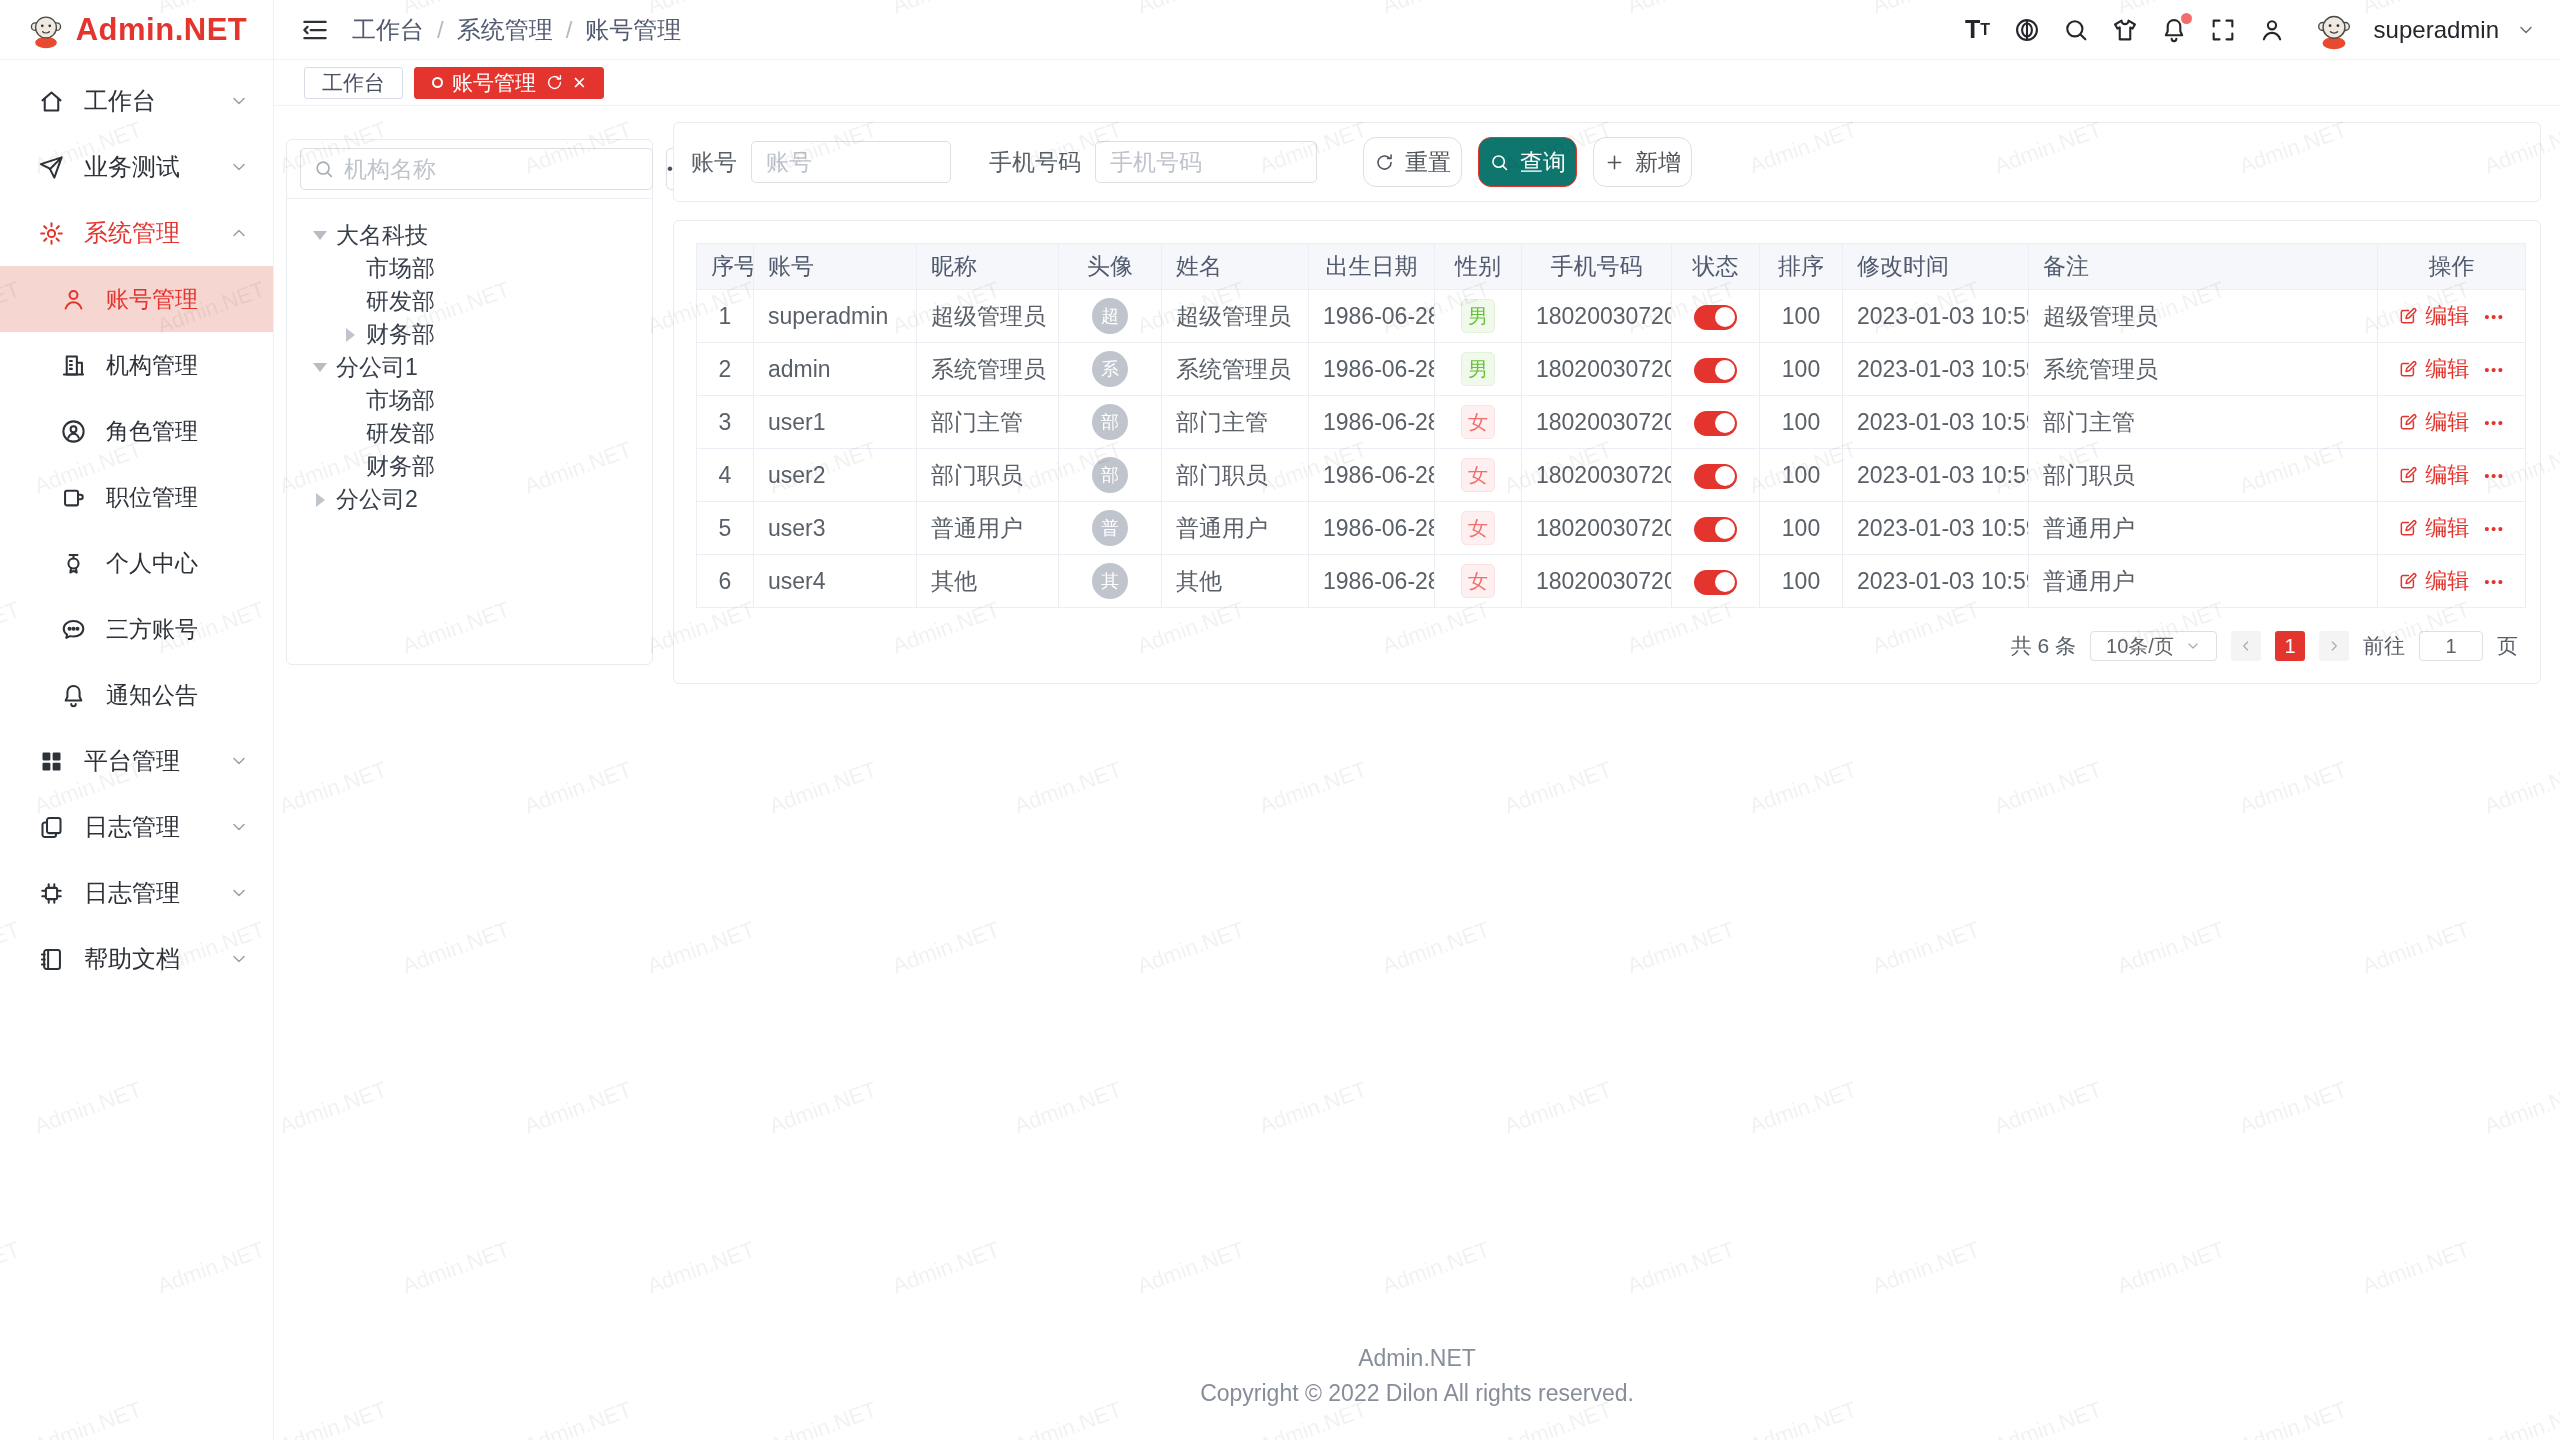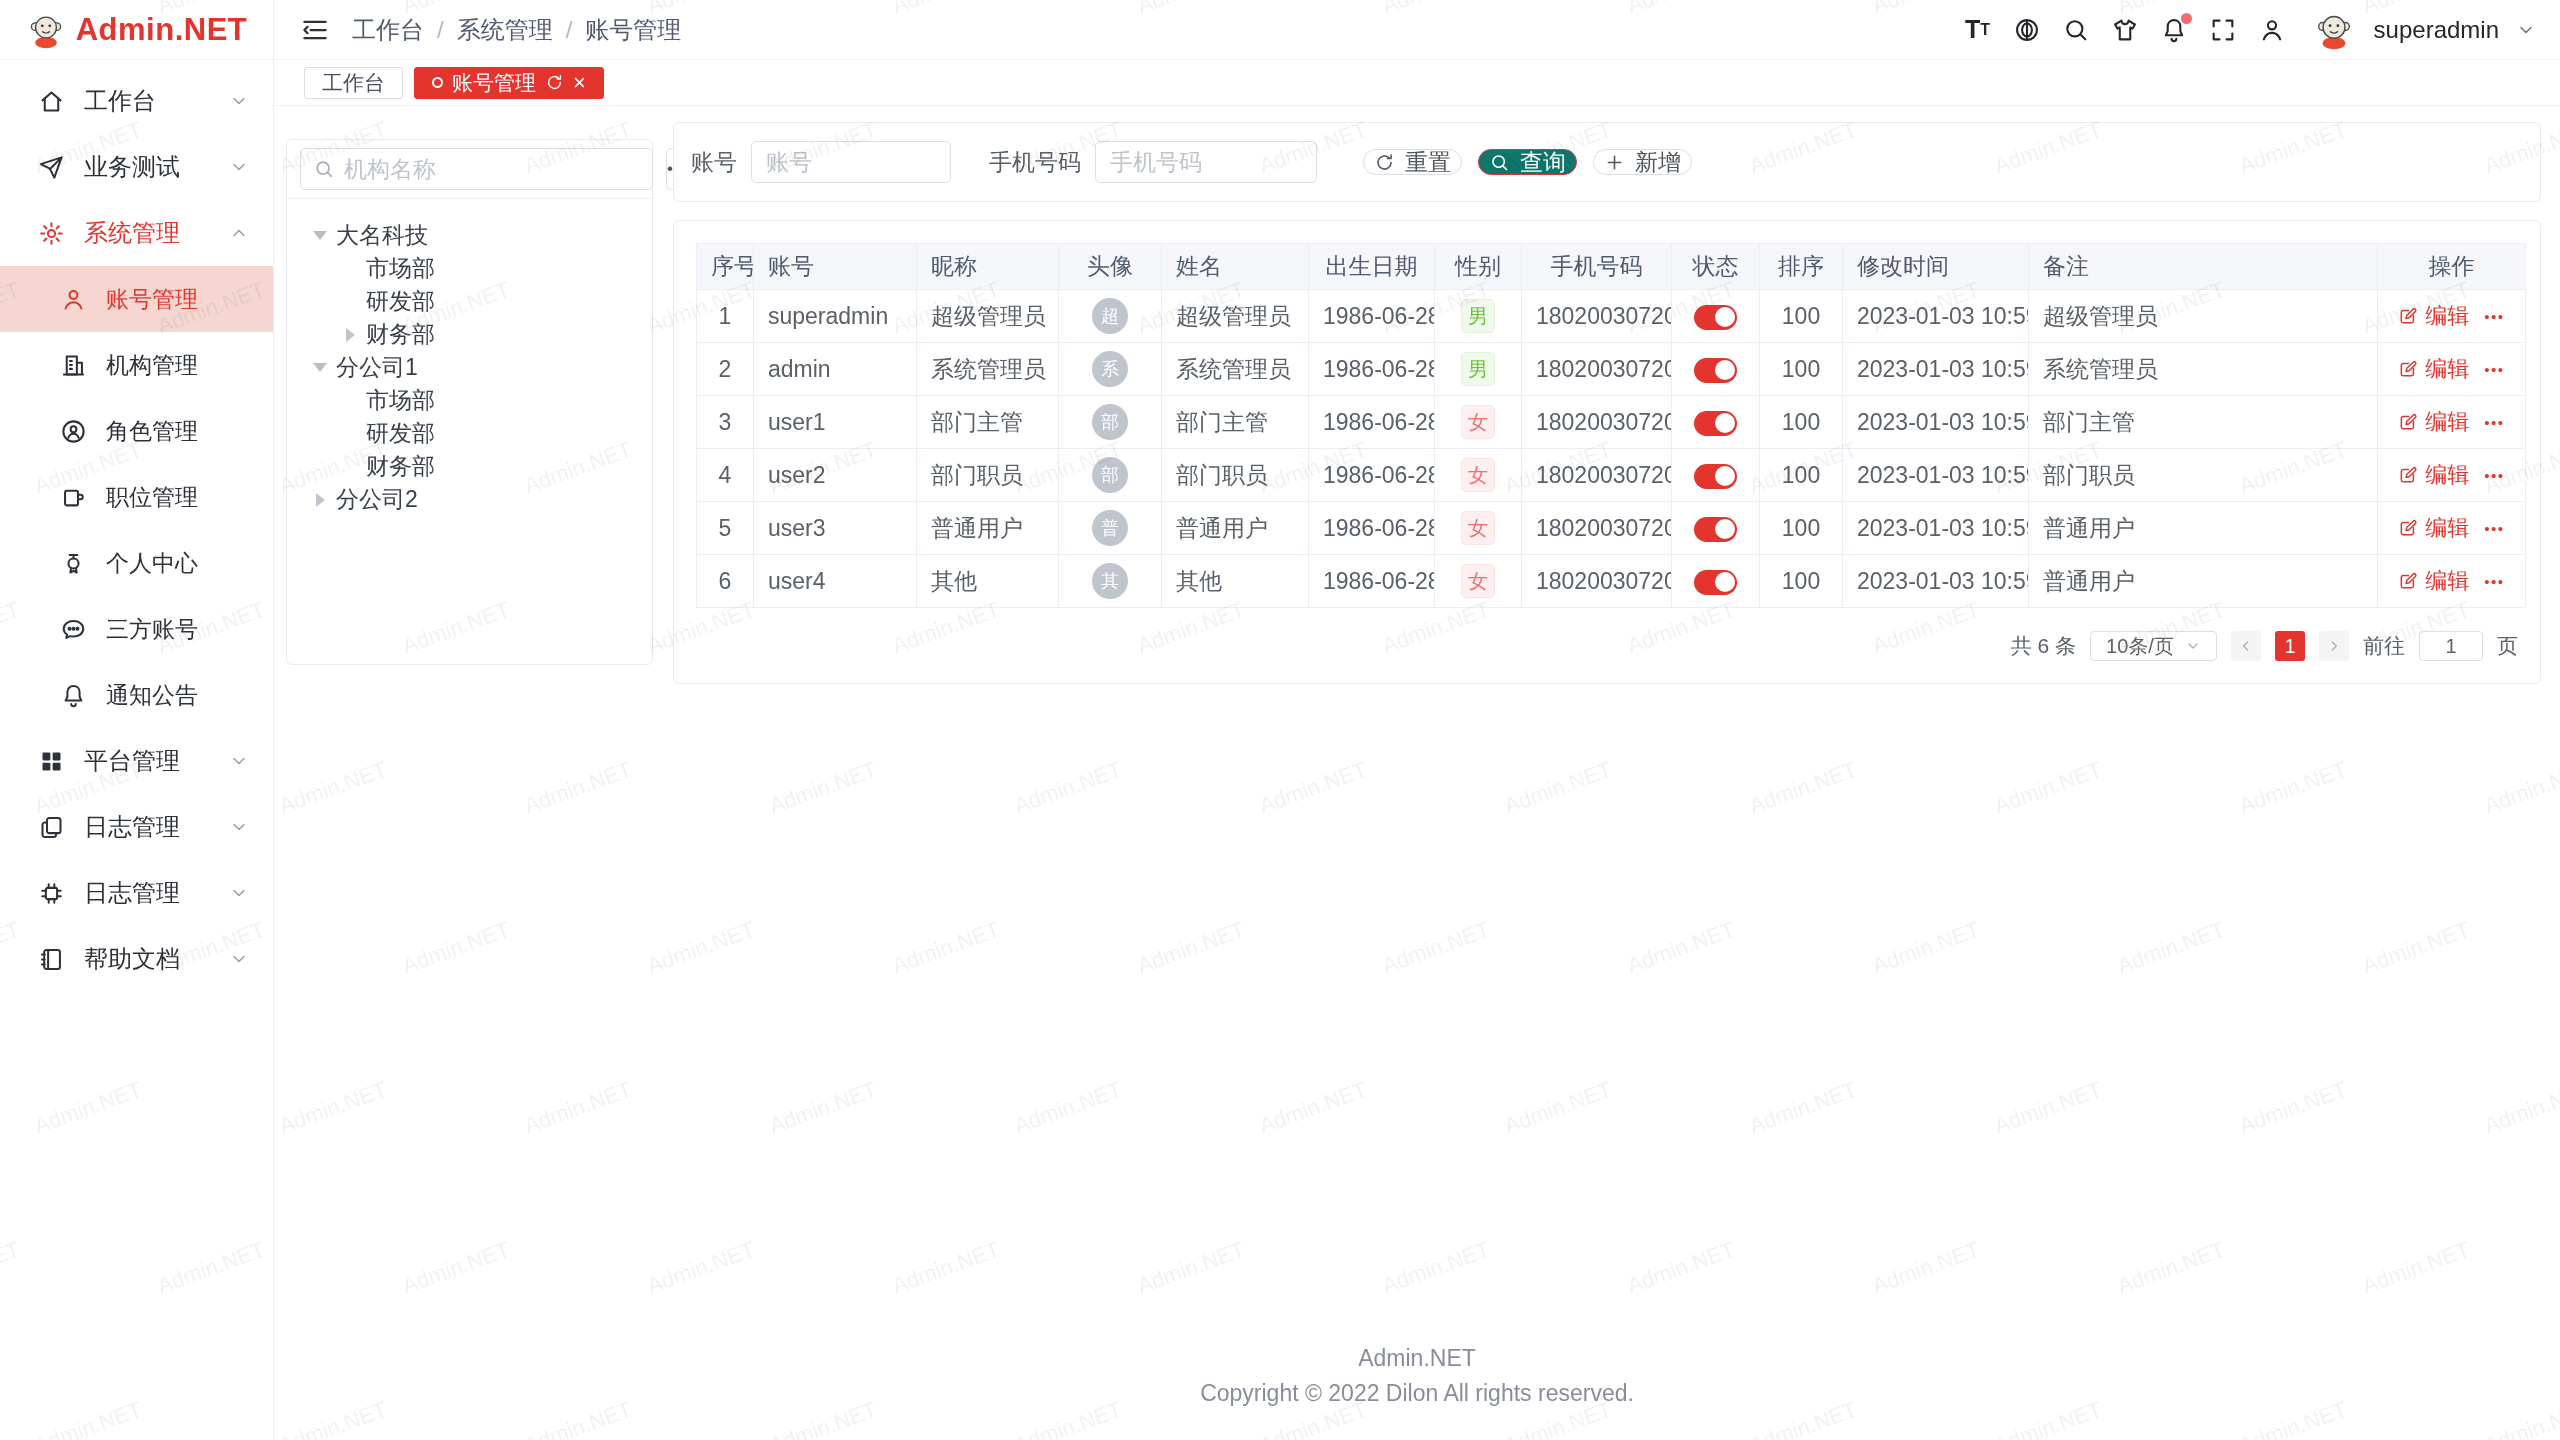--- a/index.html
+++ b/index.html
@@ -66,21 +66,21 @@
 
   .right-col{flex:1;display:flex;flex-direction:column;gap:18px;min-width:0}
   .filter-card{height:80px;display:flex;align-items:center;padding:0 17px}
   .flabel{color:#5a6068;margin-right:14px}
   .finput{height:42px;border:1px solid #dcdfe6;border-radius:5px;padding:0 14px;font:inherit;font-size:23px;color:#606266;outline:none}
   .finput::placeholder{color:#bfc3cb}
   .w-account{width:200px}
   .w-phone{width:222px}
   .ml{margin-left:38px}
   .btns{display:flex;gap:16px;margin-left:46px}
-  .btn{height:26px;display:inline-flex;align-items:center;gap:10px;padding:0 10px;border:1px solid #dcdfe6;border-radius:13px;background:#fff;font:inherit;font-size:23px;color:#51565c;cursor:pointer}
+  .btn{height:50px;display:inline-flex;align-items:center;gap:10px;padding:0 10px;border:1px solid #dcdfe6;border-radius:13px;background:#fff;font:inherit;font-size:23px;color:#51565c;cursor:pointer}
   .btn svg{width:21px;height:21px}
   .btn.primary{background:#0f766e;border-color:#e3342e;color:#fff}
 
   
   .table-card{padding:22px;display:flex;flex-direction:column}
   table{width:100%;border-collapse:collapse;table-layout:fixed}
   th,td{border:1px solid #ebeef5;padding:0 14px;font-weight:normal;overflow:hidden;white-space:nowrap}
   th{background:#f5f7fa;height:46px;color:#515a6e;text-align:left}
   td{height:53px;color:#5a6068}
   th.c,td.c{text-align:center}

